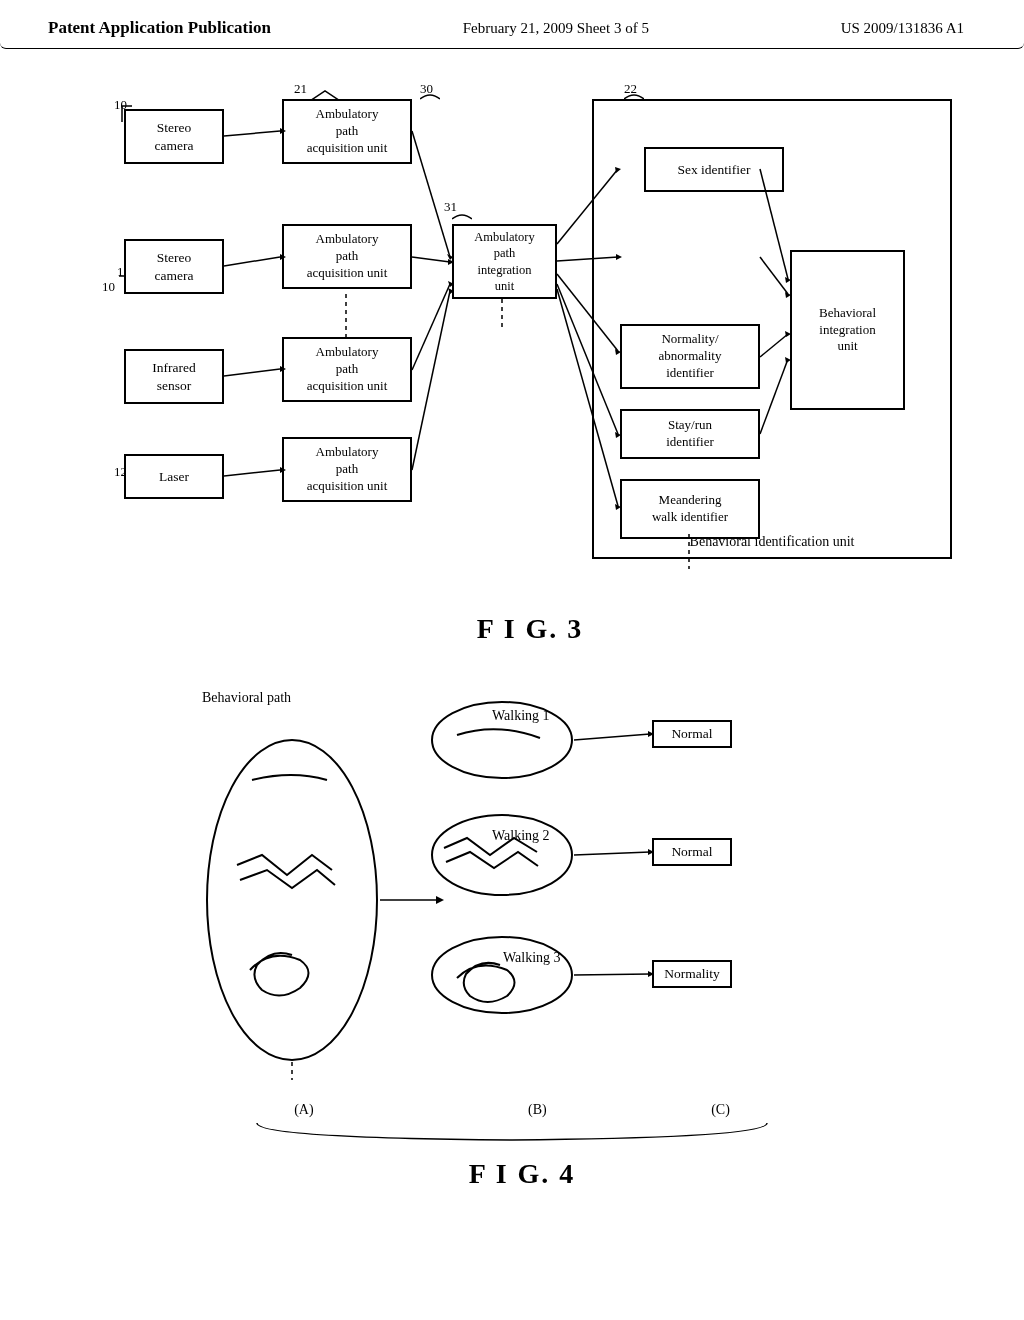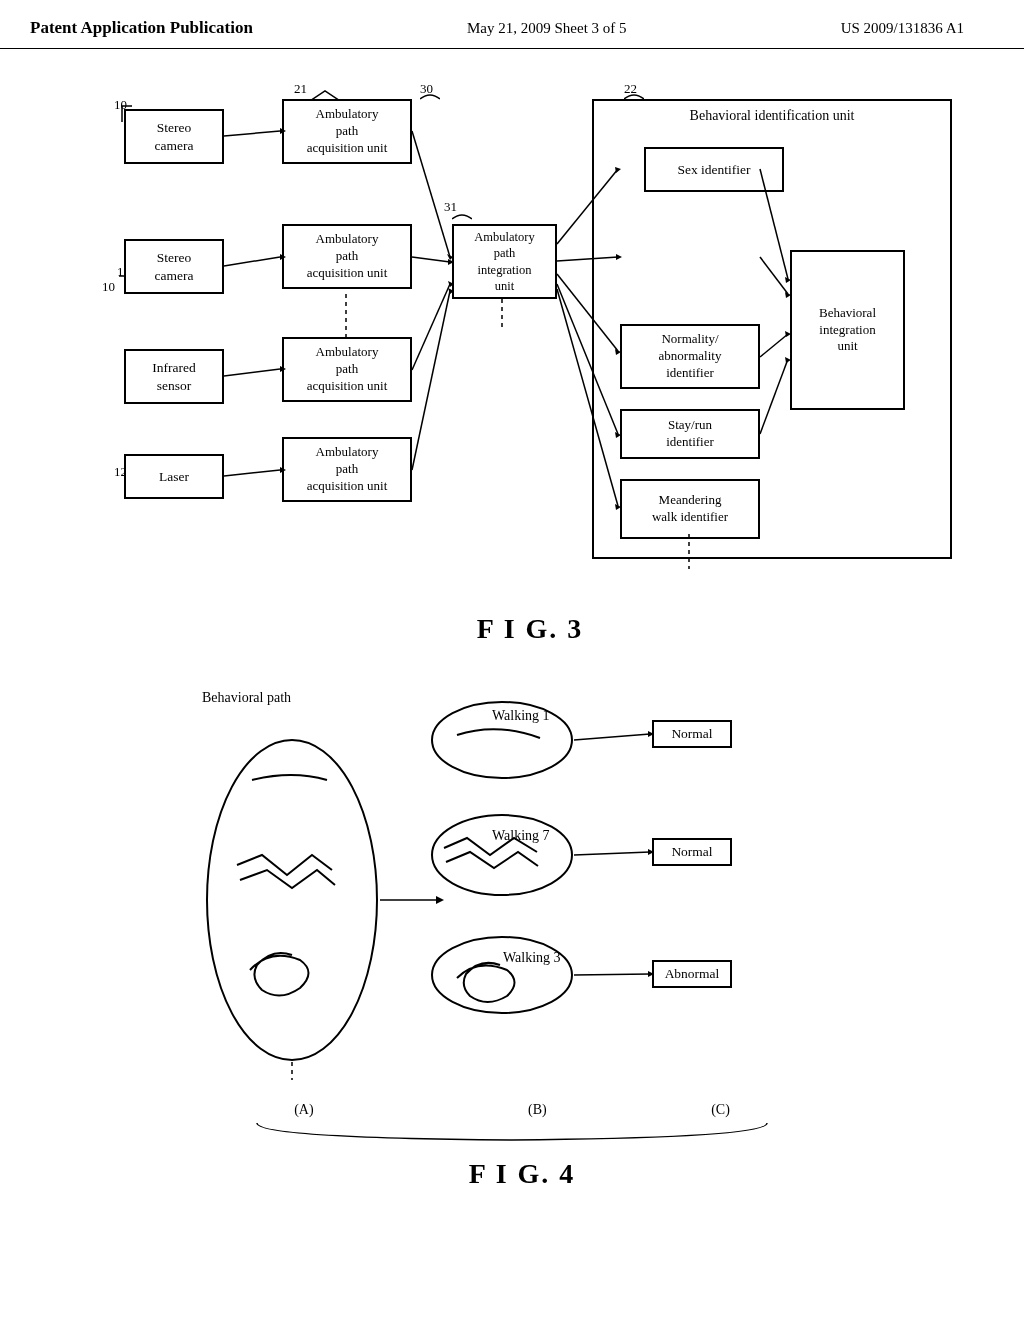--- a/index.html
+++ b/index.html
@@ -10,22 +10,23 @@
       height: 1320px;
       overflow: hidden;
       position: relative;
     }
 
     
     .header {
       display: flex;
       justify-content: space-between;
       align-items: center;
-      padding: 18px 60px 10px 30px;
+      padding: 18px 60px 10px 48px;
       border-bottom: 1px solid #000;
+      border-radius: 6px;
     }
     .header-left {
       font-weight: bold;
       font-size: 17px;
     }
     .header-center {
       font-size: 15px;
     }
     .header-right {
       font-size: 15px;
@@ -91,21 +92,21 @@
       letter-spacing: 2px;
       margin-top: 8px;
       margin-left: 20px;
     }
   </style>
 </head>
 <body>
 
 <div class="header">
   <span class="header-left">Patent Application Publication</span>
-  <span class="header-center">May 21, 2009   Sheet 3 of 5</span>
+  <span class="header-center">February 21, 2009   Sheet 3 of 5</span>
   <span class="header-right">US 2009/131836 A1</span>
 </div>
 
 <div class="fig3-container">
 
   <span style="position:absolute;left:52px;top:18px;font-size:13px;">10</span>
 
   <svg style="position:absolute;left:52px;top:25px;width:20px;height:20px;" viewBox="0 0 20 20">
     <path d="M18 2 L8 2 L8 18" fill="none" stroke="#000" stroke-width="1.5"></path>
   </svg>
@@ -211,21 +212,21 @@
 acquisition unit</span>
   </div>
 
   <div class="box" style="left:390px;top:145px;width:105px;height:75px;">
     <span style="white-space:pre-line;font-size:12.5px;text-align:center;">Ambulatory
 path
 integration
 unit</span>
   </div>
 
-  <div class="box" style="left:530px;top:20px;width:360px;height:460px;font-size:14px;align-items:flex-start;padding:6px 8px;">
+  <div class="box" style="left:530px;top:20px;width:360px;height:460px;font-size:14px;align-items:flex-end;padding:6px 8px;">
     <span style="font-size:14px;">Behavioral identification unit</span>
   </div>
 
   <div class="box" style="left:540px;top:68px;width:140px;height:45px;margin-left:42px;">
     <span style="font-size:13.5px;">Sex identifier</span>
   </div>
 
 
   <div class="box" style="left:558px;top:245px;width:140px;height:65px;">
     <span style="white-space:pre-line;font-size:13px;text-align:center;">Normality/
@@ -308,31 +309,31 @@
   </svg>
 </div>
 
 <div class="fig-label" style="margin-top:4px;padding-left:36px;">F I G. 3</div>
 
 <div class="fig4-container" style="margin-top:35px;">
 
   <span style="position:absolute;left:40px;top:10px;font-size:14px;">Behavioral path</span>
 
   <span style="position:absolute;left:330px;top:28px;font-size:14px;">Walking 1</span>
-  <span style="position:absolute;left:330px;top:148px;font-size:14px;">Walking 7</span>
+  <span style="position:absolute;left:330px;top:148px;font-size:14px;">Walking 2</span>
   <span style="position:absolute;left:330px;top:270px;font-size:14px;margin-left:11px;">Walking 3</span>
 
   <div class="box" style="left:490px;top:40px;width:80px;height:28px;">
     <span style="font-size:13.5px;">Normal</span>
   </div>
   <div class="box" style="left:490px;top:158px;width:80px;height:28px;">
     <span style="font-size:13.5px;">Normal</span>
   </div>
   <div class="box" style="left:490px;top:280px;width:80px;height:28px;">
-    <span style="font-size:13.5px;">Abnormal</span>
+    <span style="font-size:13.5px;">Normality</span>
   </div>
 
   <svg class="fig4-svg" viewBox="0 0 700 420">
 
     <ellipse cx="130" cy="220" rx="85" ry="160" fill="none" stroke="#000" stroke-width="2"></ellipse>
 
     <path d="M90 100 Q130 90 165 100" fill="none" stroke="#000" stroke-width="2"></path>
 
     <path d="M75 185 L100 175 L125 195 L150 175 L170 190" fill="none" stroke="#000" stroke-width="2"></path>
     <path d="M78 200 L105 190 L130 208 L155 190 L173 205" fill="none" stroke="#000" stroke-width="2"></path>

